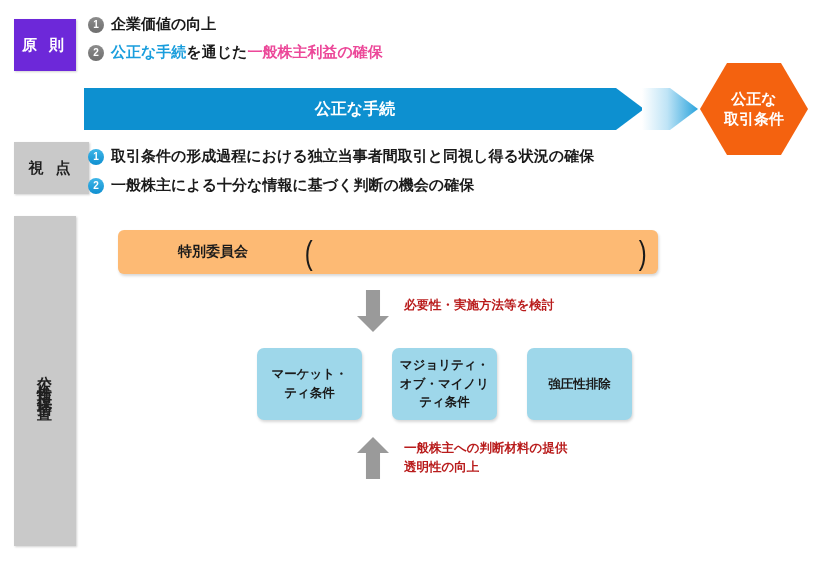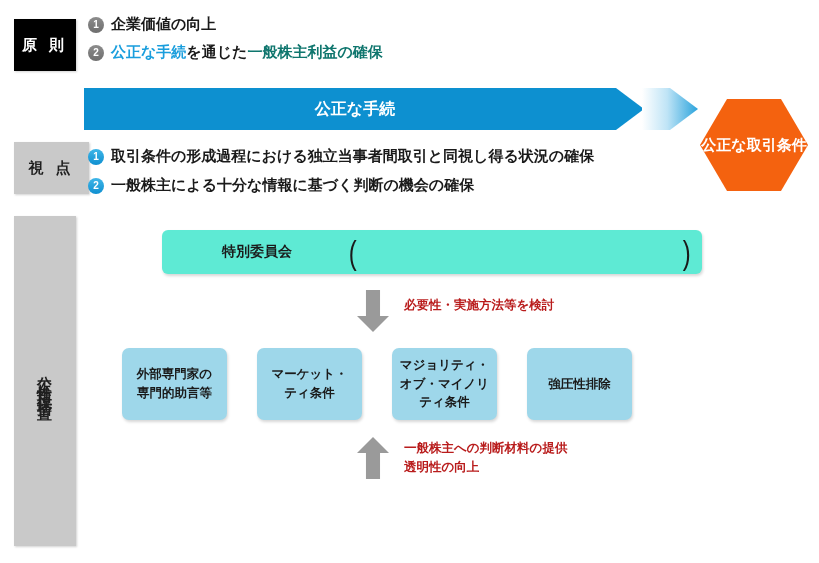--- a/index.html
+++ b/index.html
@@ -26,21 +26,21 @@
   .sec-label {
     position: absolute;
     display: flex;
     align-items: center;
     justify-content: center;
     font-weight: bold;
     letter-spacing: 4px;
     box-shadow: 1px 1px 2px rgba(0,0,0,0.18);
   }
   .sec-label.dark {
-    background: #000000;
+    background: #6d28d9;
     color: #ffffff;
   }
   .sec-label.light {
     background: #c9c9c9;
     color: #1f1f1f;
   }
   #label-principle {
     left: 14px; top: 19px;
     width: 62px; height: 52px;
     font-size: 15px;
@@ -87,21 +87,21 @@
     background: linear-gradient(#8c8c8c, #6e6e6e);
   }
   .badge.blue {
     background: linear-gradient(#3fb6e8, #0f8fd0);
   }
   #principle-1 { left: 88px; top: 15px; }
   #principle-2 { left: 88px; top: 43px; }
   #viewpoint-1 { left: 88px; top: 147px; }
   #viewpoint-2 { left: 88px; top: 176px; }
   .t-blue   { color: #1a9edd; }
-  .t-orange { color: #0f766e; }
+  .t-orange { color: #ec4899; }
   .t-dark   { color: #1a1a1a; }
 
   
   #banner-wrap {
     position: absolute;
     left: 84px; top: 88px;
     width: 610px; height: 42px;
   }
   #banner-arrow {
     position: absolute;
@@ -128,39 +128,38 @@
   }
 
   
   #hexagon {
     position: absolute;
     left: 700px; top: 63px;
     width: 108px; height: 92px;
     background: #f4620f;
     clip-path: polygon(25% 0%, 75% 0%, 100% 50%, 75% 100%, 25% 100%, 0% 50%);
     display: flex;
+    flex-direction: column;
     align-items: center;
     justify-content: center;
     color: #ffffff;
     font-size: 15px;
     font-weight: bold;
     line-height: 1.35;
     text-align: center;
-    margin-top: 36px;
   }
 
   
   .panel {
     position: absolute;
-    background: #5eead4;
+    background: #fdba74;
     border-radius: 6px;
     box-shadow: 1px 2px 3px rgba(0,0,0,0.16);
     display: flex;
     align-items: center;
-    margin-left: 44px;
   }
   #committee-panel {
     left: 118px; top: 230px;
     width: 540px; height: 44px;
     justify-content: flex-start;
   }
   #committee-title {
     position: absolute;
     left: 60px; top: 0;
     height: 44px;
@@ -298,22 +297,20 @@
     <div id="committee-title">特別委員会</div>
     <div id="committee-paren">
       <span class="paren">(</span>
       <span class="paren">)</span>
     </div>
   </div>
 
   <div class="flow-arrow" id="arrow-down"></div>
   <div class="flow-caption" id="caption-down">必要性・実施方法等を検討</div>
 
-  <div class="measure-box" id="measure-0">外部専門家の
-専門的助言等</div>
   <div class="measure-box" id="measure-1">マーケット・
 ティ条件</div>
   <div class="measure-box" id="measure-2">マジョリティ・
 オブ・マイノリ
 ティ条件</div>
   <div class="measure-box" id="measure-3">強圧性排除</div>
 
   <div class="flow-arrow" id="arrow-up"></div>
   <div class="flow-caption" id="caption-up">一般株主への判断材料の提供
 透明性の向上</div>

